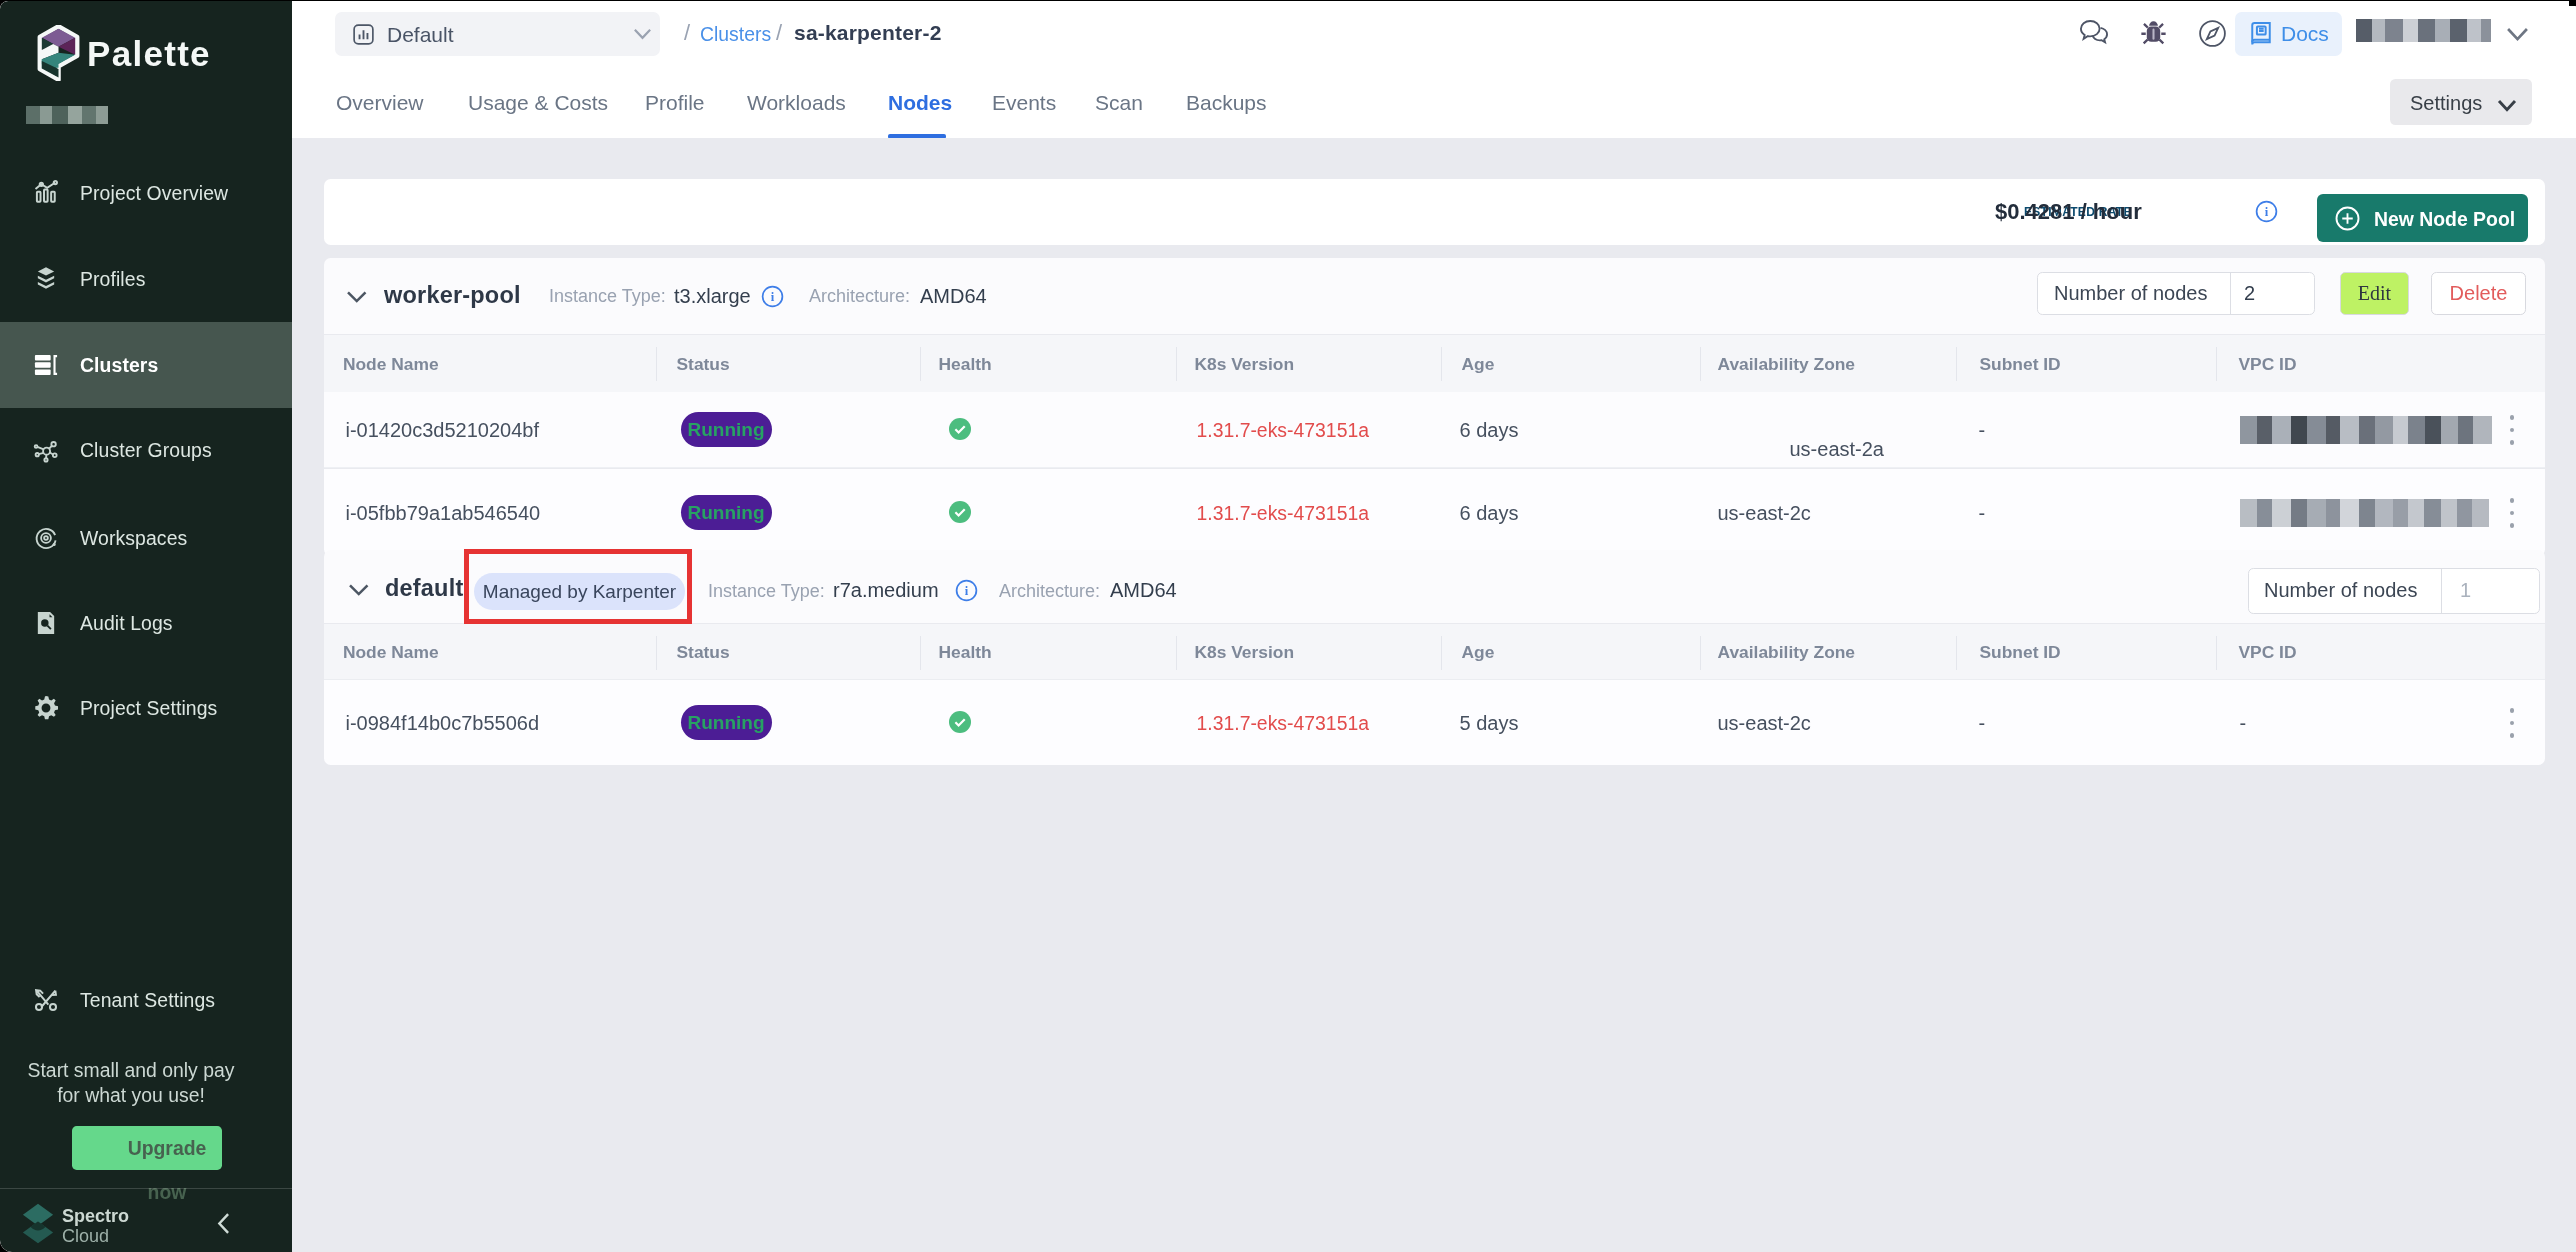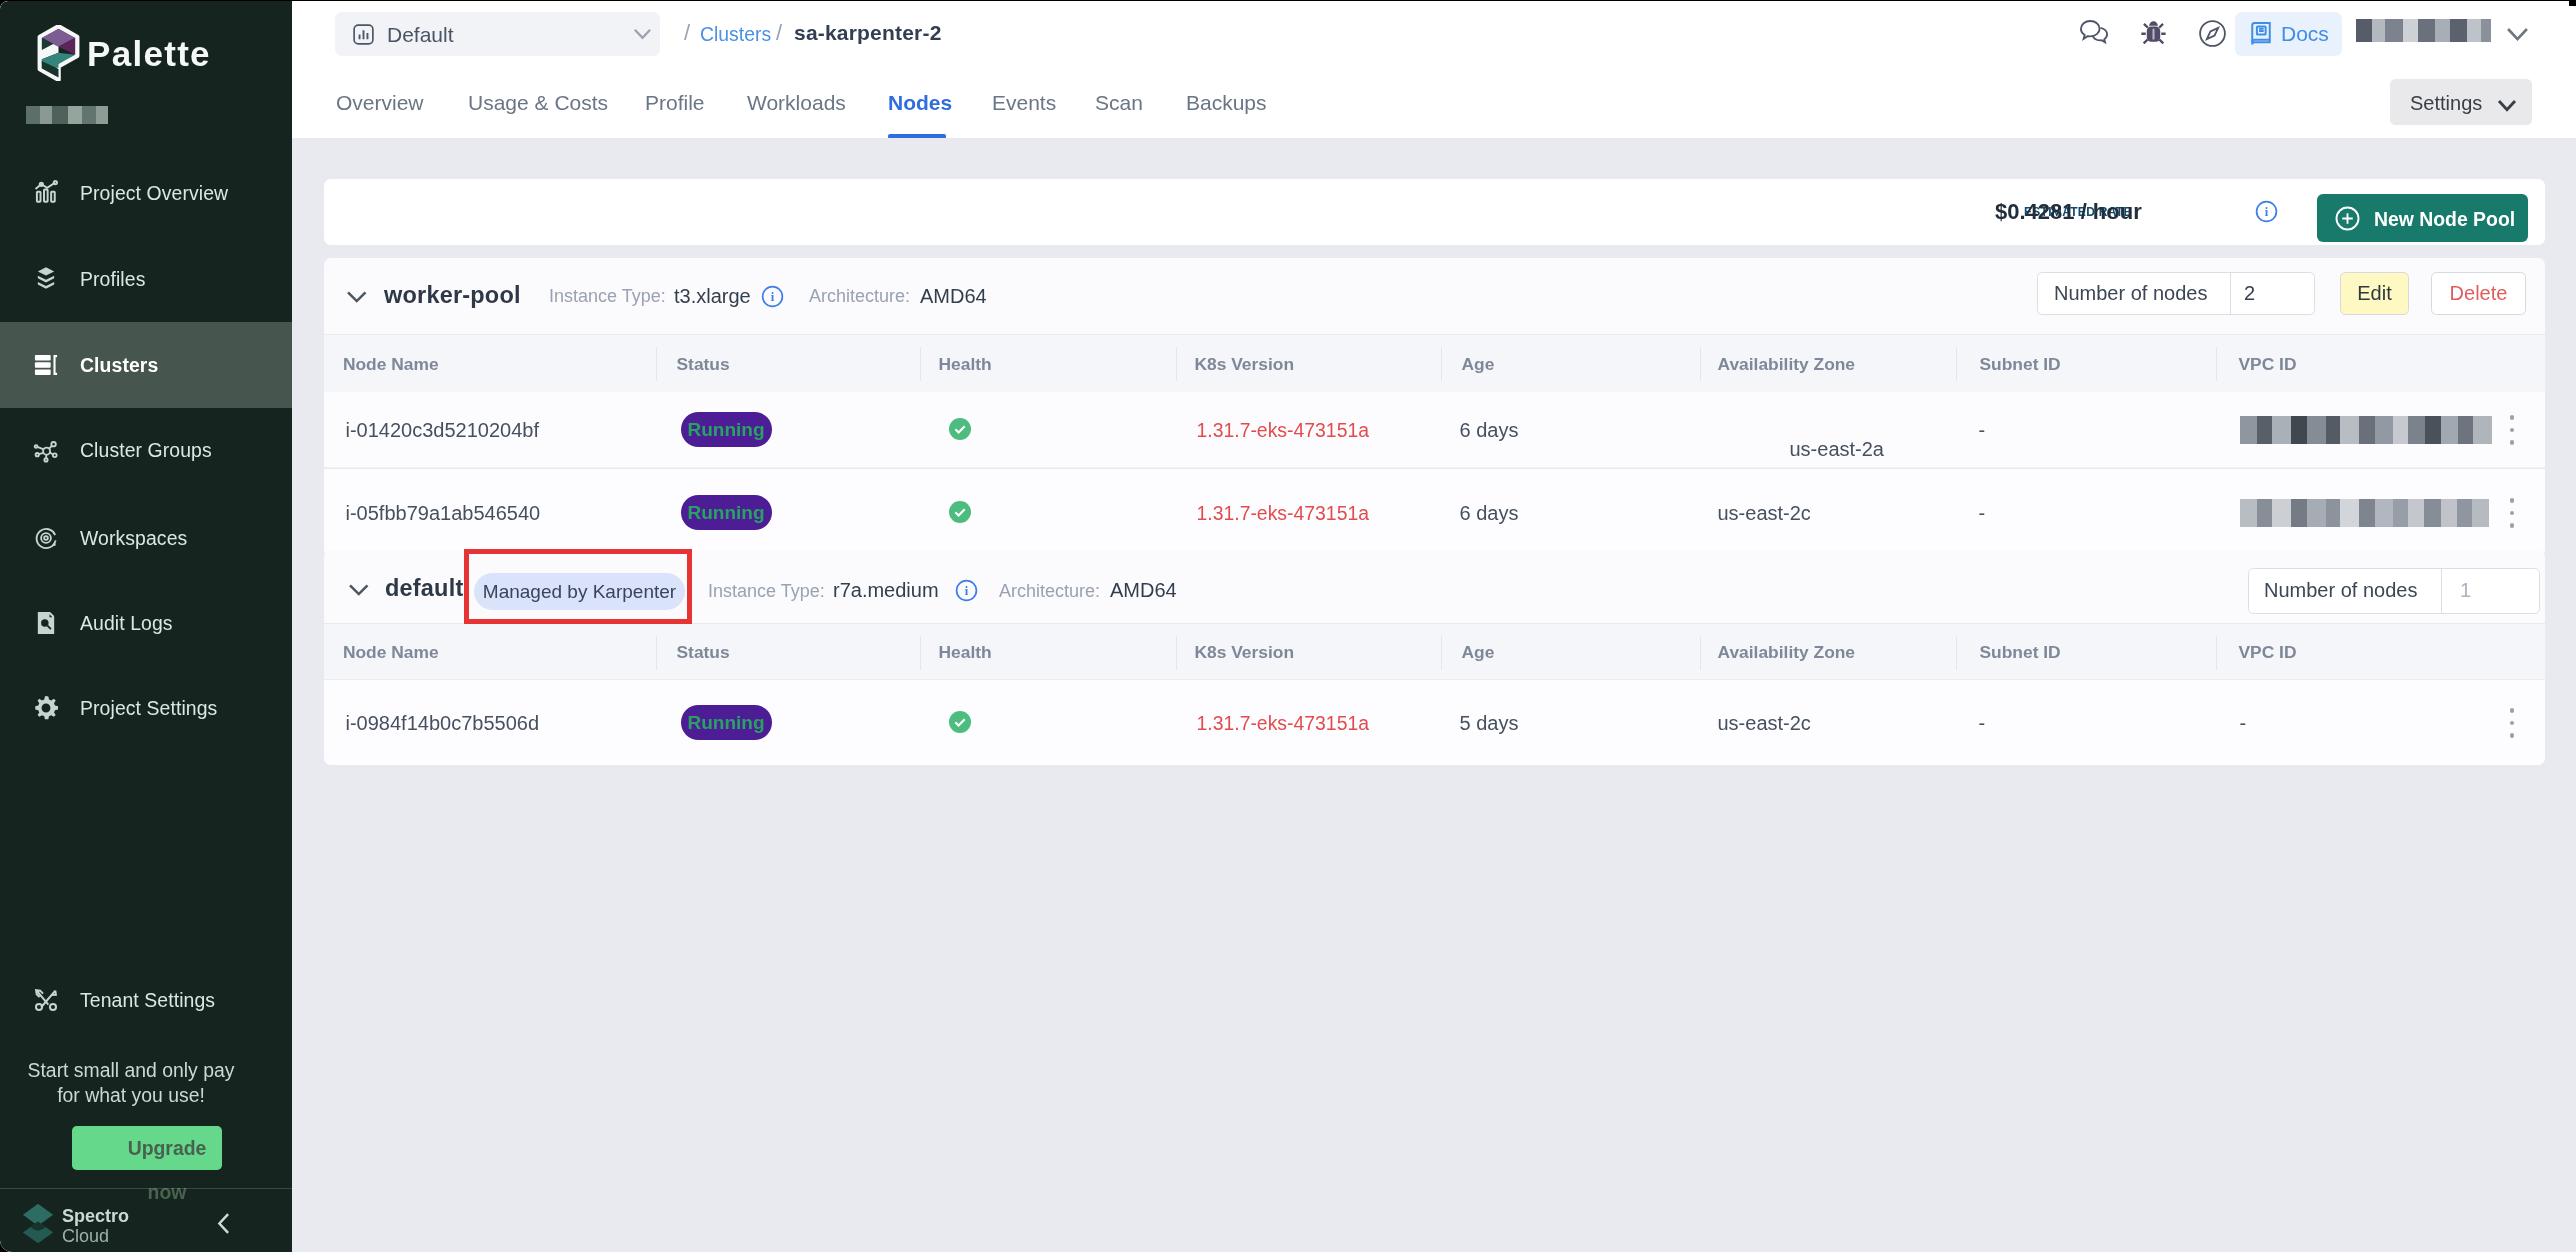--- a/index.html
+++ b/index.html
@@ -127,21 +127,21 @@
     <svg class="abs" style="left:469px;top:147px;" width="23" height="23" viewBox="0 0 20 20">
         <circle cx="10" cy="10" r="8.6" fill="none" stroke="#3e7ee8" stroke-width="1.5"></circle>
         <text x="10" y="14.2" text-anchor="middle" font-size="11" font-weight="700" fill="#3e7ee8" font-family="Liberation Serif">i</text>
       </svg>
     <div class="abs lab" style="left:517px;top:148px;">Architecture:</div>
     <div class="abs val" style="left:628px;top:147px;">AMD64</div>
     <div class="abs" style="left:1745px;top:134px;width:278px;height:43px;background:#fff;border:1.3px solid #dcdee4;border-radius:5.4px;"></div>
     <div class="abs" style="left:1762px;top:144px;font-size:20px;color:#3c4654;">Number of nodes</div>
     <div class="abs" style="left:1938px;top:134px;width:1.3px;height:43px;background:#dcdee4;"></div>
     <div class="abs" style="left:1952px;top:144px;font-size:20px;color:#333e4d;">2</div>
-    <div class="abs" style="left:2048px;top:134px;width:69px;height:43px;background:#fef9c3;border:1.3px solid #d8d9df;border-radius:5.4px;text-align:center;line-height:40px;font-size:20px;color:#2f3740;">Edit</div>
+    <div class="abs" style="left:2048px;top:134px;width:69px;height:43px;background:#bef264;border:1.3px solid #d8d9df;border-radius:5.4px;text-align:center;line-height:40px;font-size:20px;color:#2f3740;font-family:Liberation Serif, serif;">Edit</div>
     <div class="abs" style="left:2139px;top:134px;width:95px;height:43px;background:#fff;border:1.3px solid #d8d9df;border-radius:5.4px;text-align:center;line-height:40px;font-size:20px;color:#e25c5c;">Delete</div>
 
     <div class="card" style="top:197px;height:58px;background:#f5f6f9;border-bottom:0.7px solid #ebedf1;">
       <div class="colsep" style="left:332px;top:12px;"></div>
         <div class="colsep" style="left:596px;top:12px;"></div>
         <div class="colsep" style="left:852px;top:12px;"></div>
         <div class="colsep" style="left:1117px;top:12px;"></div>
         <div class="colsep" style="left:1376px;top:12px;"></div>
         <div class="colsep" style="left:1632px;top:12px;"></div>
         <div class="colsep" style="left:1892px;top:12px;"></div>

